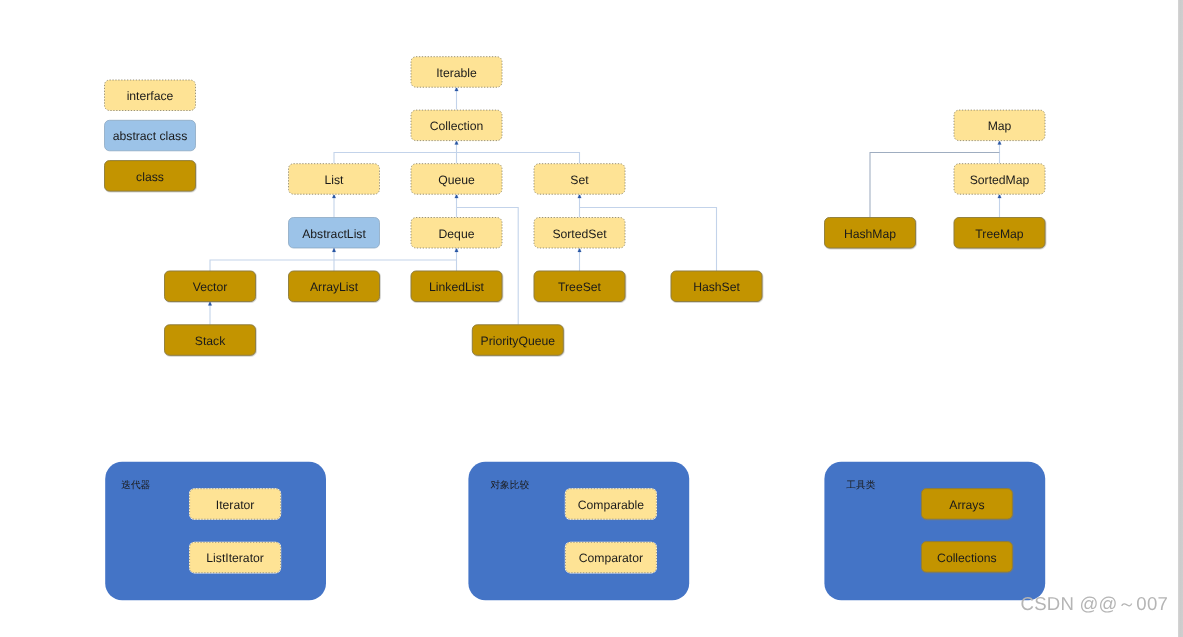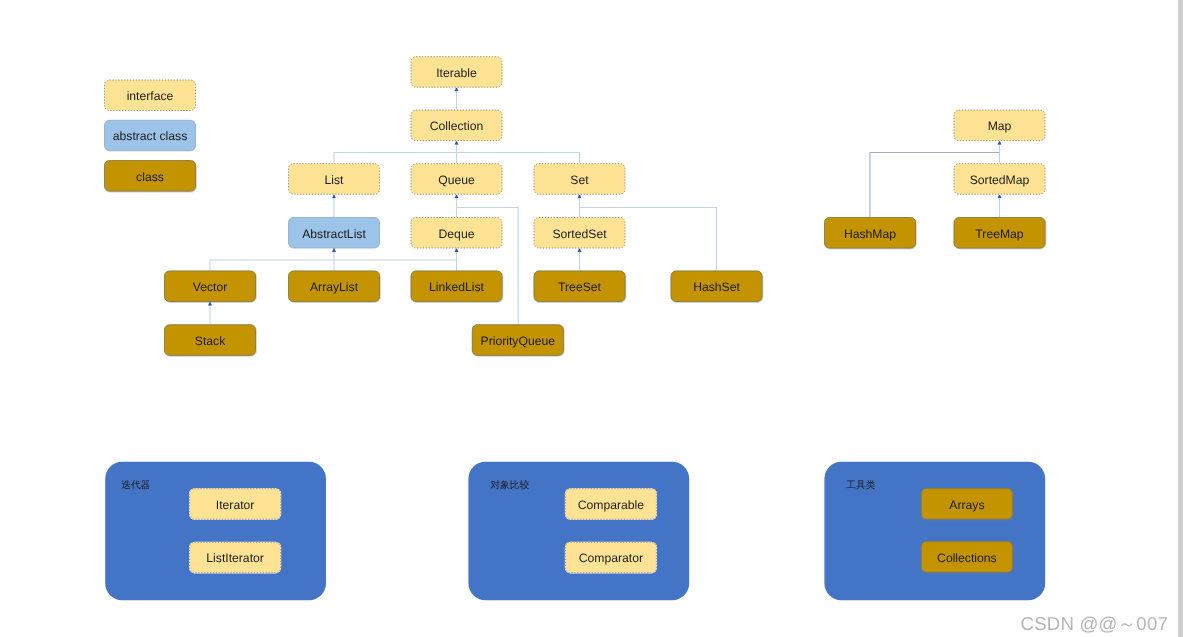--- a/index.html
+++ b/index.html
@@ -2,21 +2,21 @@
 <html><head>
 <meta charset="utf-8">
 <title>Java Collections Framework</title>
 <style>
   html,body{margin:0;padding:0;}
   body{width:1183px;height:637px;background:#ffffff;font-family:"Liberation Sans",sans-serif;overflow:hidden;-webkit-font-smoothing:antialiased;text-rendering:geometricPrecision;}
   svg text{-webkit-font-smoothing:antialiased;}
   #stage{position:relative;width:1183px;height:637px;will-change:opacity;}
   svg#diagram{position:absolute;left:0;top:0;}
   .pageedge{position:absolute;top:0;right:0;width:5px;height:637px;background:linear-gradient(to right,#d6d6d6,#cbcbcb 40%,#cfcfcf);}
-  .wm{position:absolute;right:15px;bottom:0;color:#b5b5b5;font-size:18.6px;letter-spacing:0.2px;}
+  .wm{position:absolute;right:15px;bottom:20px;color:#b5b5b5;font-size:18.6px;letter-spacing:0.2px;}
 </style>
 </head>
 <body>
 
 <div id="stage">
   <svg id="diagram" width="1183" height="637">
     <defs id="svg-defs">
         <filter id="bxsh" x="-20%" y="-20%" width="150%" height="160%">
           <feDropShadow dx="0.55" dy="0.6" stdDeviation="0.4" flood-color="#7a7a6e" flood-opacity="0.55"></feDropShadow>
         </filter>

